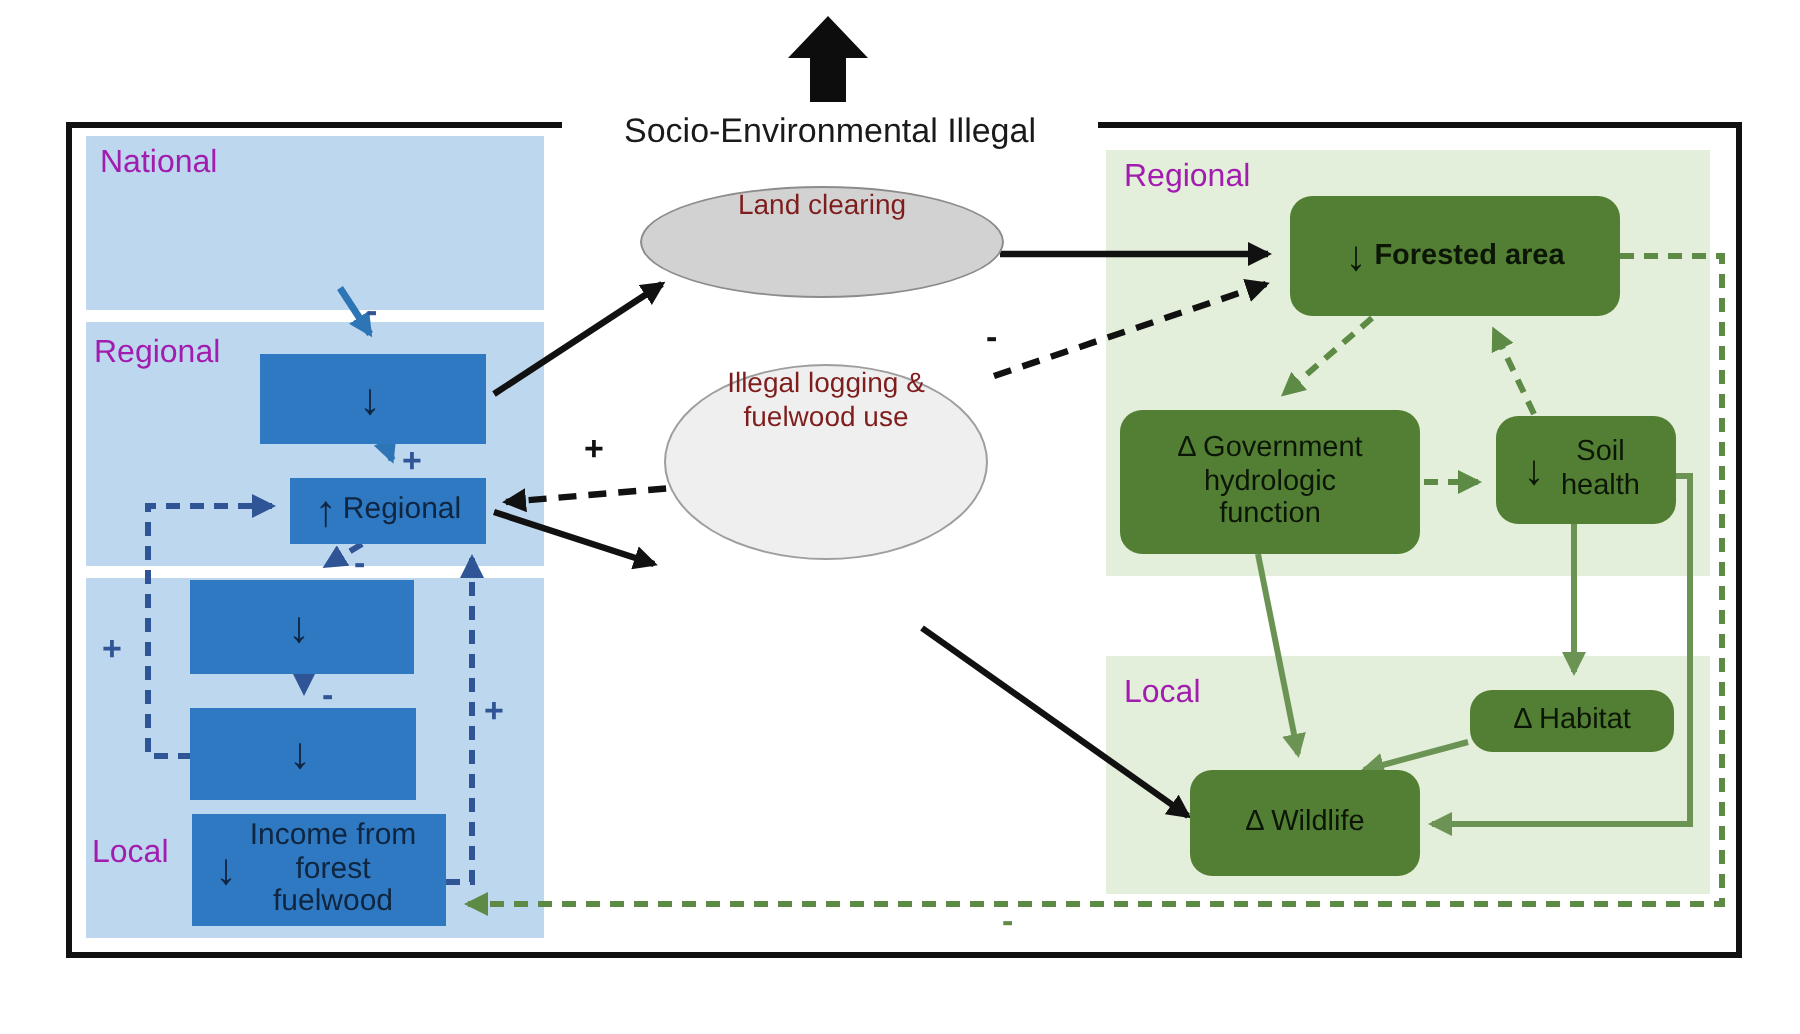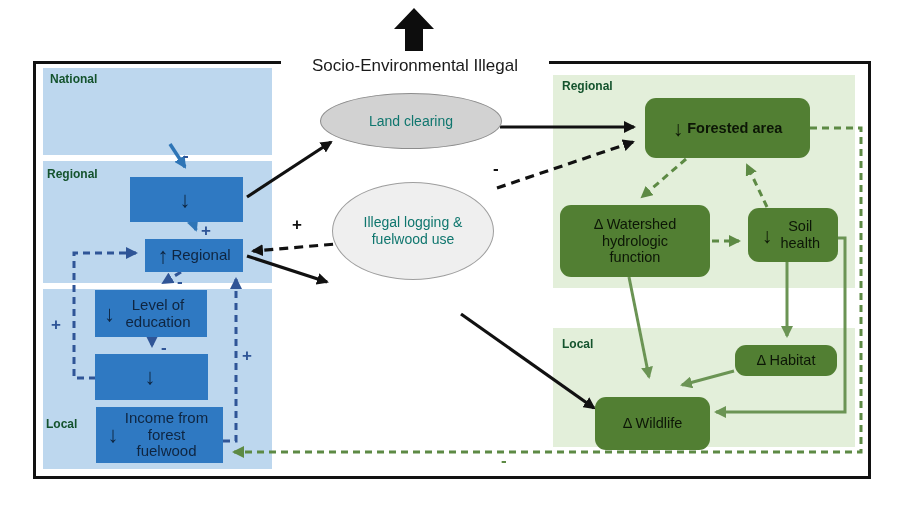--- a/index.html
+++ b/index.html
@@ -5,34 +5,34 @@
   html,body{margin:0;padding:0;background:#fff;}
   .stage{position:relative;width:900px;height:517px;background:#fff;overflow:hidden;
          font-family:"Liberation Sans",sans-serif;}
   .abs{position:absolute;}
   
   .sysborder{left:33px;top:61px;width:832px;height:412px;border:3px solid #111;z-index:2;}
   
   .sec{z-index:1;}
   .sec.blue{background:#bdd7ee;}
   .sec.green{background:#e3efda;}
-  .seclabel{font-weight:bold;font-size:12px;color:#14532d;z-index:5;line-height:1.1;}
+  .seclabel{font-weight:normal;font-size:16px;color:#a21caf;z-index:5;line-height:1.1;}
   
   .bbox{background:#2f79c2;color:#0f2540;display:flex;align-items:center;justify-content:center;
         text-align:center;font-size:15px;line-height:1.12;z-index:4;}
   .bbox .glyph{font-size:22px;font-weight:bold;margin-right:3px;line-height:1;}
   .bbox .lbl{display:inline-block;}
   .bold{font-weight:bold;}
   
   .gbox{background:#527f33;color:#0c1606;display:flex;align-items:center;justify-content:center;
         text-align:center;font-size:14.5px;line-height:1.15;border-radius:11px;z-index:4;}
   .gbox .glyph{font-size:21px;margin-right:4px;line-height:1;}
   
-  .ell{border-radius:50%;display:flex;align-items:center;justify-content:center;text-align:center;
-       font-size:14px;color:#0f766e;line-height:1.18;z-index:4;}
+  .ell{border-radius:50%;display:flex;justify-content:center;text-align:center;
+       font-size:14px;color:#7f1d1d;line-height:1.18;z-index:4;}
   .ell.dark{background:#d2d2d2;border:1.5px solid #8c8c8c;}
   .ell.light{background:#efefef;border:1.5px solid #9e9e9e;}
   
   .sign{font-size:17px;font-weight:bold;z-index:5;line-height:1;}
   .sign.navy{color:#2f5597;}
   .sign.black{color:#111;}
   .sign.green{color:#5d8a44;}
   
   .title{left:281px;top:54px;width:268px;text-align:center;font-size:17px;color:#1a1a1a;
          background:#fff;z-index:6;padding:2px 0;}
@@ -114,21 +114,20 @@
 
   <div class="abs bbox" id="box-farmland" style="left:130px;top:177px;width:113px;height:45px;">
     <span class="glyph">↓</span>
   </div>
   <div class="abs bbox" id="box-poverty" style="left:145px;top:239px;width:98px;height:33px;">
     <span class="glyph">↑</span>
     <span class="lbl">Regional</span>
   </div>
   <div class="abs bbox" id="box-education" style="left:95px;top:290px;width:112px;height:47px;">
     <span class="glyph">↓</span>
-    <span class="lbl" style="max-width:80px;">Level of education</span>
   </div>
   <div class="abs bbox" id="box-job" style="left:95px;top:354px;width:113px;height:46px;">
     <span class="glyph">↓</span>
   </div>
   <div class="abs bbox" id="box-income" style="left:96px;top:407px;width:127px;height:56px;">
     <span class="glyph">↓</span>
     <span class="lbl" style="max-width:90px;">Income from forest fuelwood</span>
   </div>
 
   <div class="abs ell dark" id="ell-land" style="left:320px;top:93px;width:180px;height:54px;">
@@ -136,30 +135,30 @@
   </div>
   <div class="abs ell light" id="ell-illegal" style="left:332px;top:182px;width:160px;height:96px;">
     <span class="lbl">Illegal logging &amp; fuelwood use</span>
   </div>
 
   <div class="abs gbox" id="gbox-forested" style="left:645px;top:98px;width:165px;height:60px;">
     <span class="glyph">↓</span>
     <span class="lbl bold">Forested area</span>
   </div>
   <div class="abs gbox" id="gbox-watershed" style="left:560px;top:205px;width:150px;height:72px;">
-    <span class="lbl" style="max-width:100px;">Δ Watershed hydrologic function</span>
+    <span class="lbl" style="max-width:100px;">Δ Government hydrologic function</span>
   </div>
   <div class="abs gbox" id="gbox-soil" style="left:748px;top:208px;width:90px;height:54px;">
     <span class="glyph">↓</span>
     <span class="lbl" style="max-width:48px;">Soil health</span>
   </div>
   <div class="abs gbox" id="gbox-habitat" style="left:735px;top:345px;width:102px;height:31px;">
     <span class="lbl">Δ Habitat</span>
   </div>
-  <div class="abs gbox" id="gbox-wildlife" style="left:595px;top:397px;width:115px;height:53px;">
+  <div class="abs gbox" id="gbox-wildlife" style="left:595px;top:385px;width:115px;height:53px;">
     <span class="lbl">Δ Wildlife</span>
   </div>
 
   <span class="abs sign navy" style="left:183px;top:147px;">-</span>
   <span class="abs sign navy" style="left:201px;top:222px;">+</span>
   <span class="abs sign navy" style="left:177px;top:273px;">-</span>
   <span class="abs sign navy" style="left:161px;top:339px;">-</span>
   <span class="abs sign navy" style="left:51px;top:316px;">+</span>
   <span class="abs sign navy" style="left:242px;top:347px;">+</span>
   <span class="abs sign black" style="left:292px;top:216px;">+</span>

